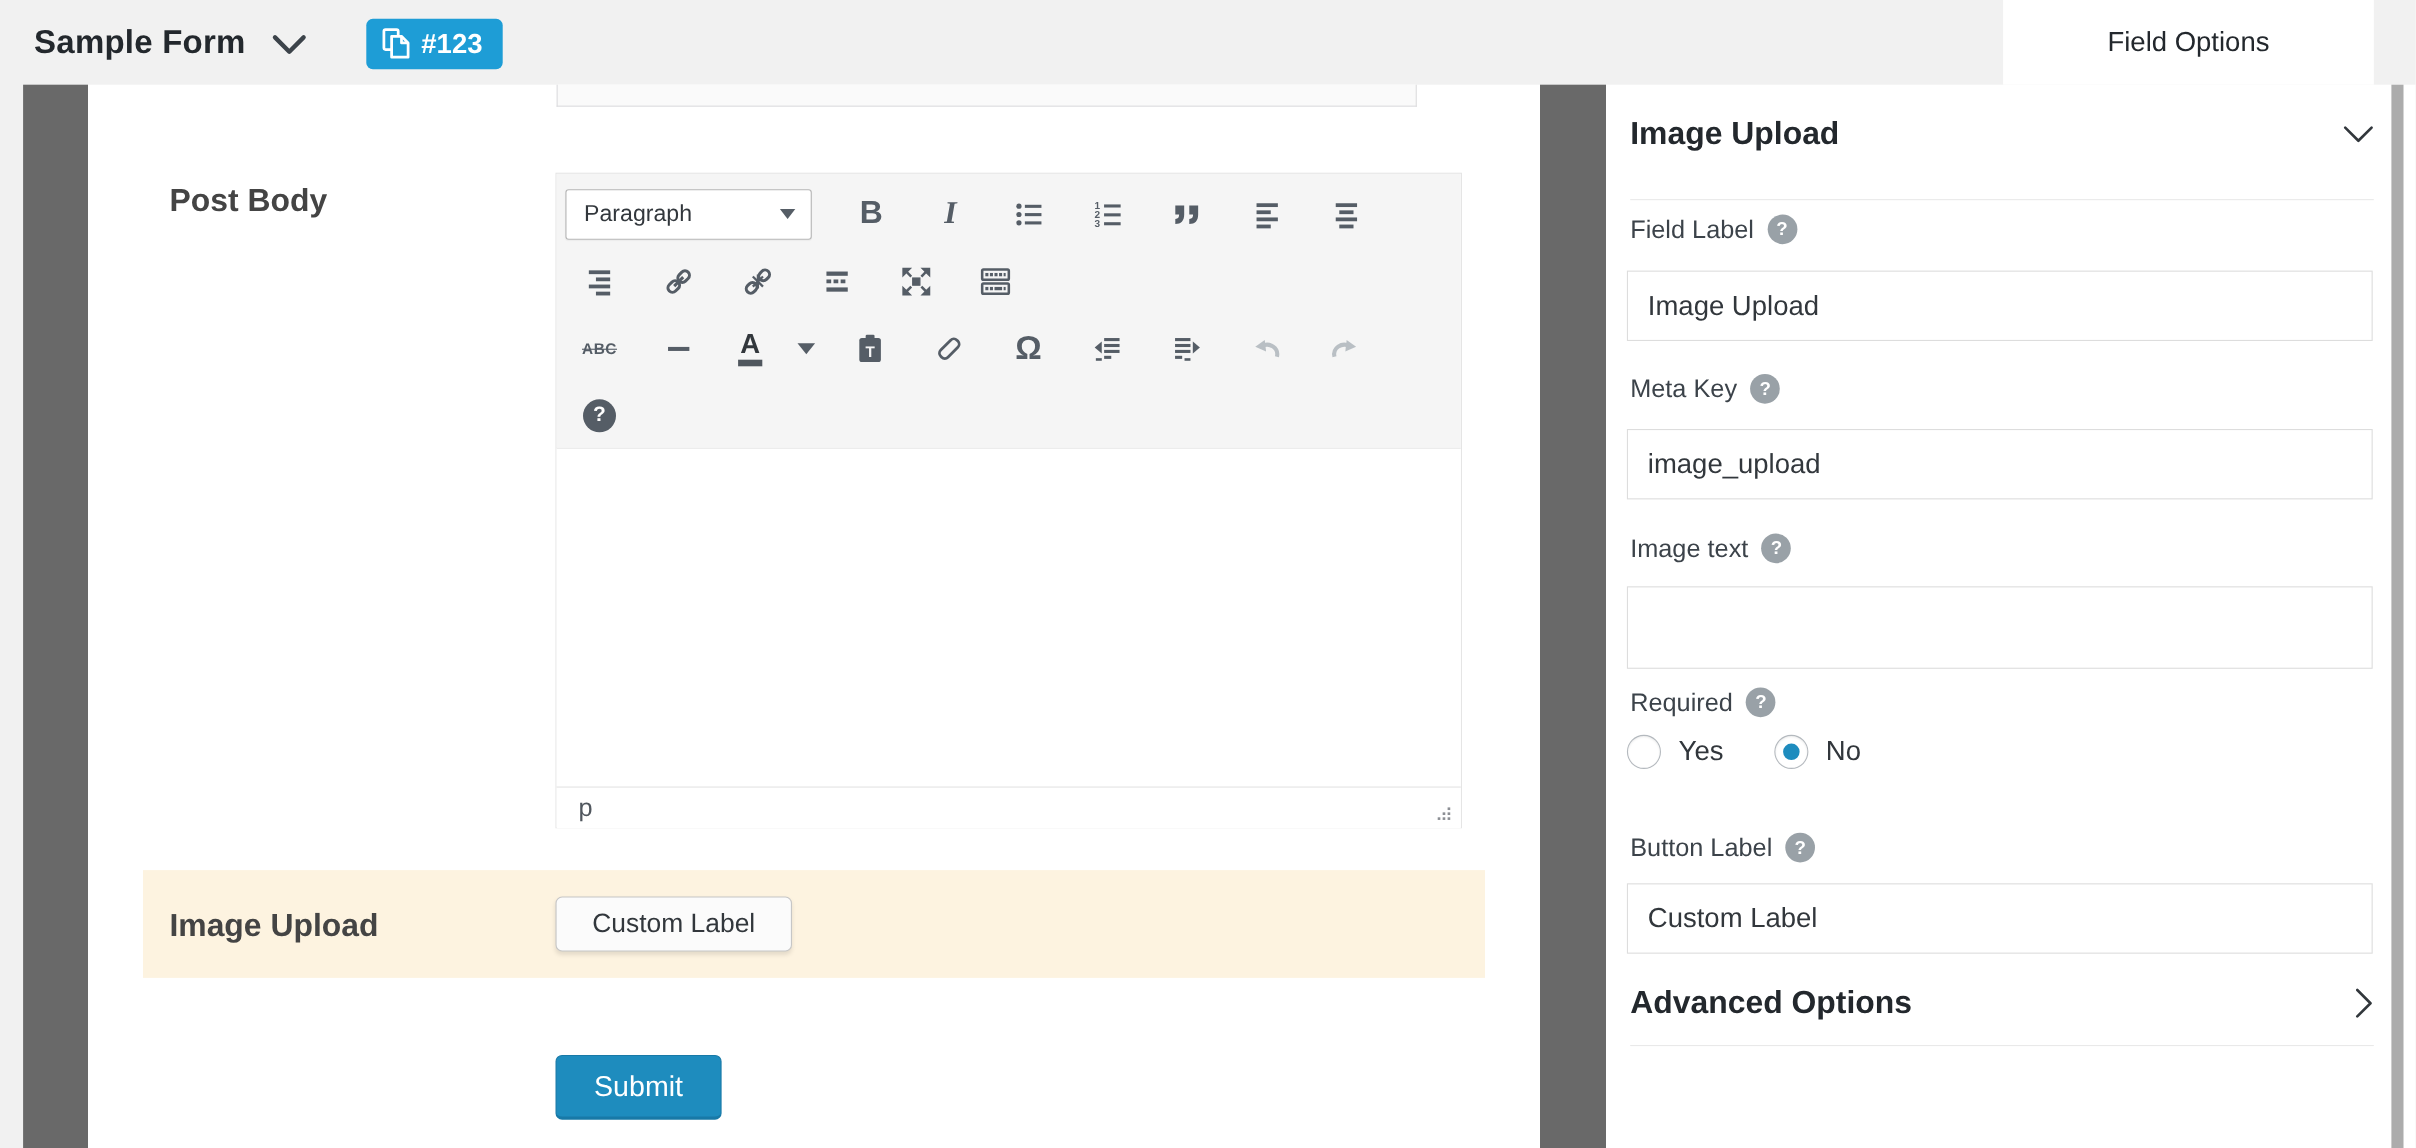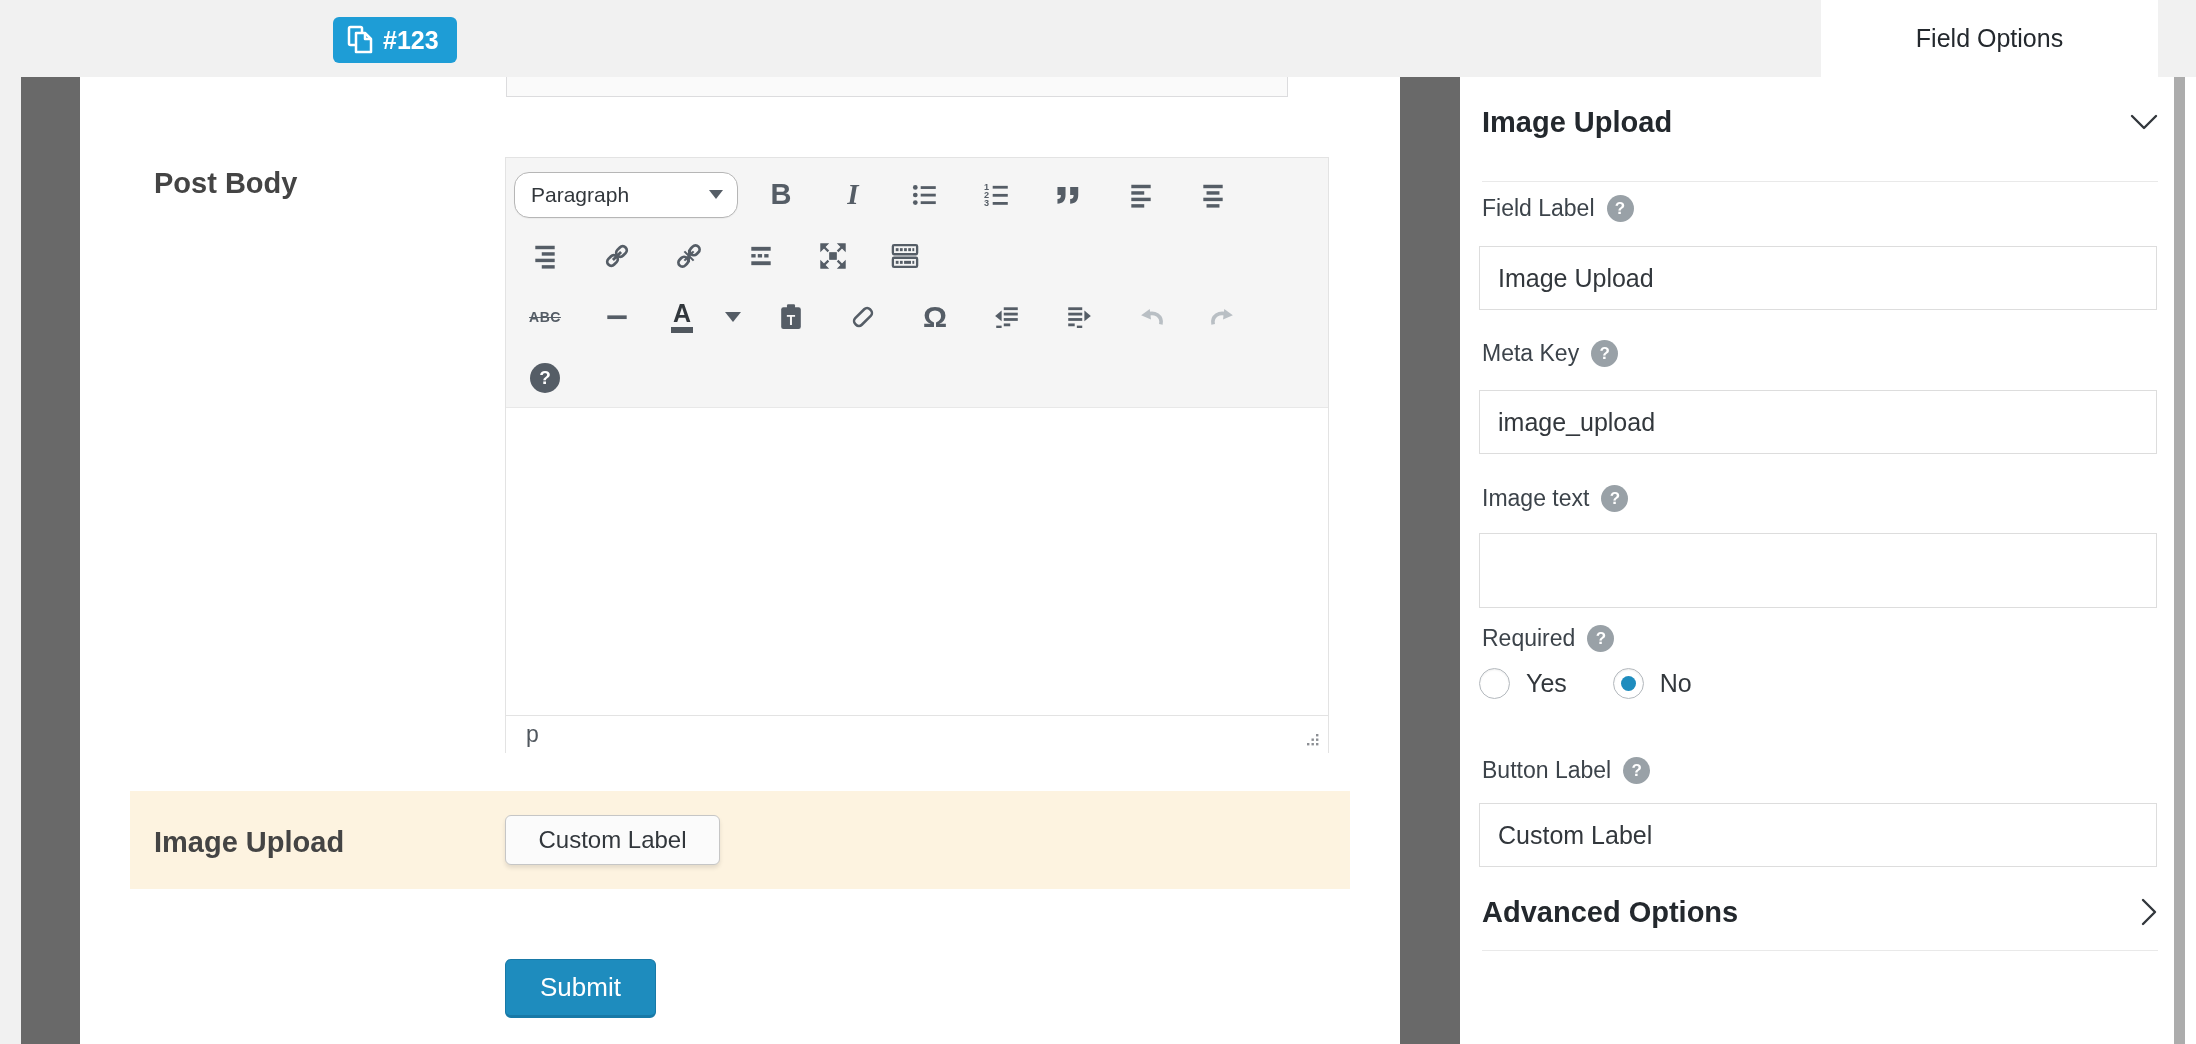--- a/index.html
+++ b/index.html
@@ -42,22 +42,22 @@
   .trow2 .tbtn, .trow3 .tbtn, .trow4 .tbtn { margin-right:10px; }
   .tbtn.narrow { width:48px; margin-right:10px; }
   .tbtn.caret-btn { width:34px; }
   .glyph-b { font-size:29px; font-weight:800; }
   .glyph-i { font-size:29px; font-weight:700; font-style:italic; font-family:"Liberation Serif", serif; }
   .glyph-abc { font-size:14px; font-weight:700; text-decoration:line-through; letter-spacing:.5px; }
   .glyph-a { font-size:25px; font-weight:700; color:#32373c; border-bottom:6px solid #50575e; line-height:25px; padding:0 2px 1px 2px; }
   .glyph-omega { font-size:30px; font-weight:600; }
   .caret-down { width:0; height:0; border-left:8px solid transparent; border-right:8px solid transparent; border-top:10px solid #555d66; }
   .tbtn.disabled { color:#b9bfc4; cursor:default; }
-  .para-select { width:224px; height:46px; background:#fff; border:1px solid #b6b6b6; border-radius:15px;
-     display:flex; align-items:center; justify-content:space-between; padding:0 14px 0 16px; margin-right:10px;
+  .para-select { width:224px; height:46px; background:#fff; border:1px solid #b6b6b6; border-radius:3px;
+     display:flex; align-items:center; justify-content:space-between; padding:0 14px 0 16px; margin-right:21px;
      font-size:21px; color:#32373c; cursor:pointer; box-shadow:0 1px 1px rgba(0,0,0,.04); }
   .para-select .caret-down { border-left-width:7px; border-right-width:7px; border-top-width:9px; }
   .help-round { width:30px; height:30px; border-radius:50%; background:#555d66; color:#fff; font-size:19px; font-weight:700;
      display:flex; align-items:center; justify-content:center; }
   .edit-body { height:308px; background:#fff; border-top:1px solid #e8e8e8; cursor:text; }
   .statusbar { height:38px; border-top:1px solid #e3e3e3; background:#fff; display:flex; align-items:center; justify-content:space-between; padding:0 8px 0 20px; }
   .status-path { font-size:23px; color:#50575e; }
   .resize-grip { cursor:nwse-resize; margin-top:10px; }
 
   .selected-row { position:absolute; left:130px; top:791px; width:1220px; height:98px; background:#fdf3e0; }
@@ -85,20 +85,26 @@
   .radio-label { font-size:25px; color:#32373c; cursor:pointer; }
   .radio-gap { width:14px; }
   svg { display:block; }
 </style>
 </head>
 <body>
 
 <div id="app">
 
   <div class="topbar">
+    <div class="form-title-wrap">
+      <span class="form-title">Sample Form</span>
+      <svg class="title-caret" width="32" height="20" viewBox="0 0 32 20">
+        <polyline points="3,3 16,16 29,3" fill="none" stroke="#3c434a" stroke-width="4" stroke-linecap="round" stroke-linejoin="round"></polyline>
+      </svg>
+    </div>
     <div class="entry-badge">
       <svg width="30" height="32" viewBox="0 0 30 32">
         <rect x="4" y="3" width="13" height="18" rx="1.5" fill="none" stroke="#fff" stroke-width="2.5"></rect>
         <path d="M11 9 h9 l6 6 v13 h-15 z" fill="#1e9dd6" stroke="#fff" stroke-width="2.5" stroke-linejoin="round"></path>
         <path d="M20 9 v6 h6" fill="none" stroke="#fff" stroke-width="2.5" stroke-linejoin="round"></path>
       </svg>
       <span>#123</span>
     </div>
   </div>
 

